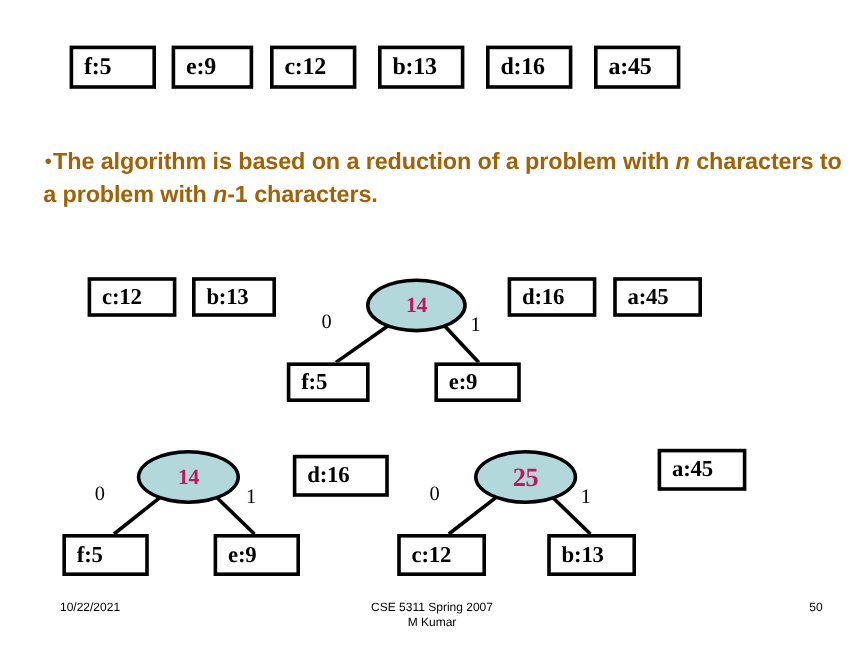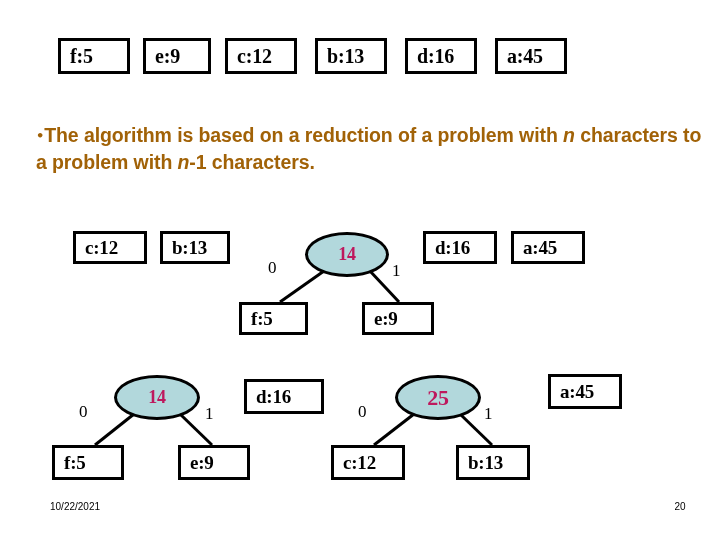--- a/index.html
+++ b/index.html
@@ -199,15 +199,19 @@
         <span>c:12</span>
       </div>
       <div class="node-box" style="left: 456px; top: 445px; width: 74px; height: 35px; font-size: 19px;">
         <span>b:13</span>
       </div>
       <div class="edge-label" style="left: 358px; top: 403px;">0</div>
       <div class="edge-label" style="left: 484px; top: 405px;">1</div>
     </div>
 
   <div class="footer-item footer-date">10/22/2021</div>
-  <div class="footer-item footer-page">20</div>
+  <div class="footer-item footer-mid">
+    <div>CSE 5311 Spring 2007</div>
+    <div>M Kumar</div>
+  </div>
+  <div class="footer-item footer-page">50</div>
 
 </div>
 
 </body></html>

